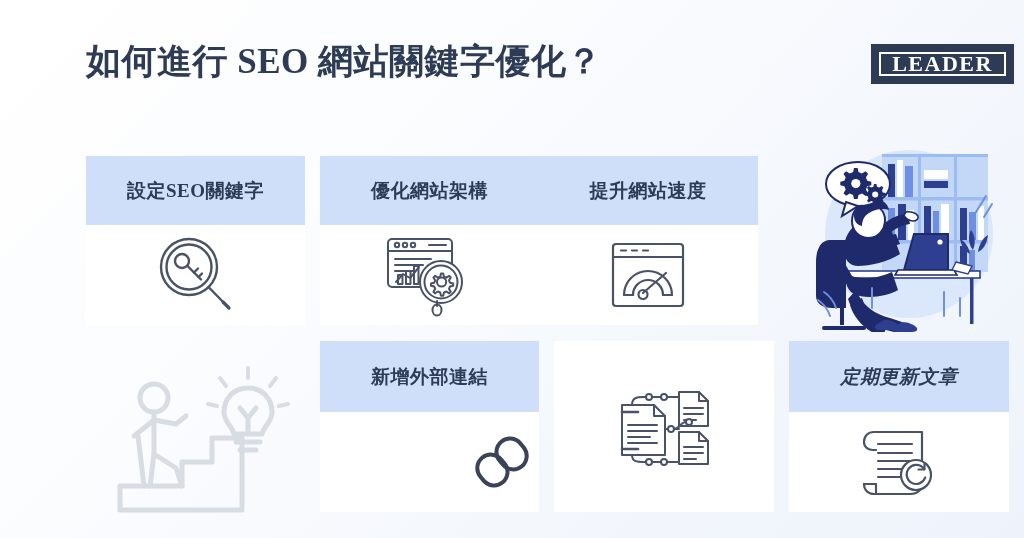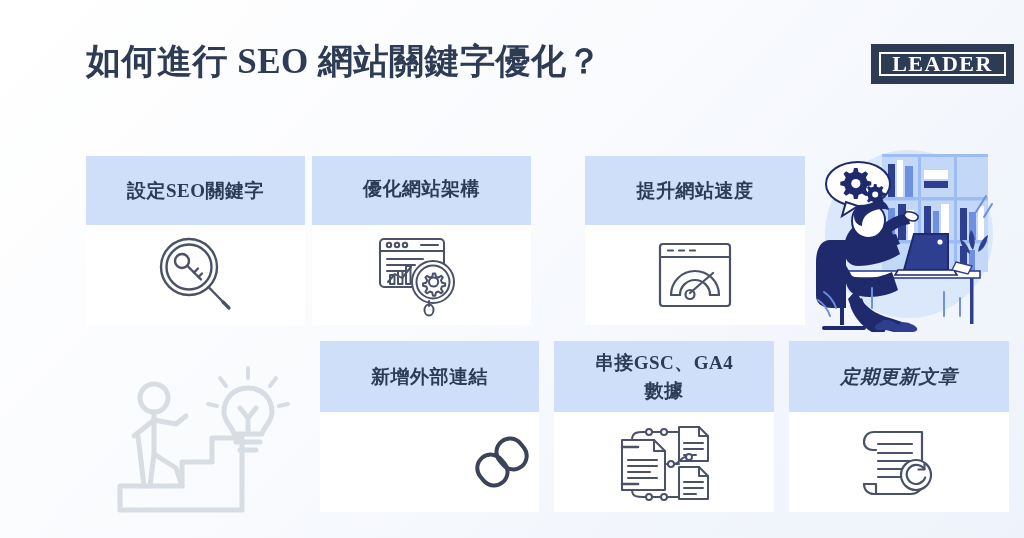--- a/index.html
+++ b/index.html
@@ -106,22 +106,22 @@
   .r1 { top: 156px; height: 169px; }
   .r1 .card-head { height: 69px; }
   .r1 .card-body { height: 100px; }
 
   
   .r2 { top: 341px; height: 171px; }
   .r2 .card-head { height: 71px; }
   .r2 .card-body { height: 100px; }
 
   .c1 { left: 46px;  width: 219px; }
-  .c2 { left: 272px; width: 219px; font-family: Liberation Mono, monospace; }
-  .c3 { left: 545px; width: 220px; justify-content: flex-end; }
+  .c2 { left: 280px; width: 219px; }
+  .c3 { left: 498px; width: 220px; justify-content: flex-end; }
   .c4 { left: 280px; width: 219px; align-items: flex-end; }
   .c5 { left: 514px; width: 220px; }
   .c6 { left: 749px; width: 220px; font-style: italic; }
 
   
   .watermark {
     position: absolute;
     left: 72px;
     top: 350px;
     width: 190px;
@@ -227,24 +227,20 @@
       <svg width="74" height="72" viewBox="0 0 74 72" fill="none" stroke="#3b4358" stroke-width="4" stroke-linecap="round" stroke-linejoin="round">
         <g transform="rotate(-40 37 36)">
           <rect x="11" y="20" width="27" height="32" rx="13.5"></rect>
           <rect x="36" y="20" width="27" height="32" rx="13.5"></rect>
         </g>
       </svg>
     </div>
   </div>
 
   <div class="card r2 c5">
-    <div class="card-head">
-      <span class="card-title">串接GSC、GA4
-數據</span>
-    </div>
     <div class="card-body">
       <svg width="96" height="78" viewBox="0 0 96 78" fill="none" stroke="#4a5268" stroke-width="2" stroke-linecap="round" stroke-linejoin="round">
 
         <path d="M6 17 H38 L49 28 V67 H6 Z" fill="#ffffff"></path>
         <path d="M38 17 V28 H49"></path>
         <line x1="6" y1="24" x2="22" y2="24" stroke-width="2.6"></line>
         <line x1="12" y1="37" x2="41" y2="37"></line>
         <line x1="12" y1="43" x2="41" y2="43"></line>
         <line x1="12" y1="49" x2="34" y2="49"></line>
         <line x1="12" y1="55" x2="41" y2="55"></line>

